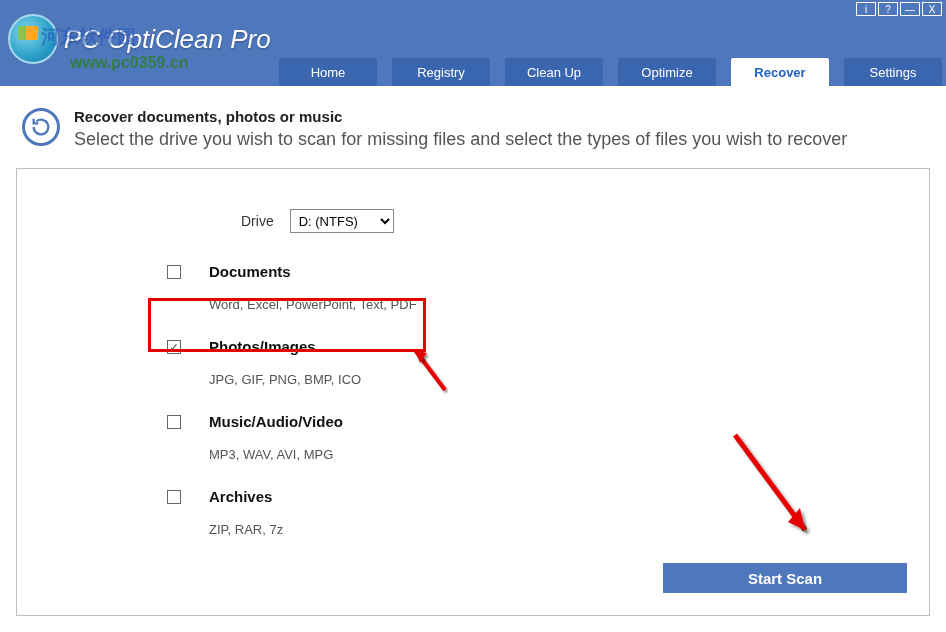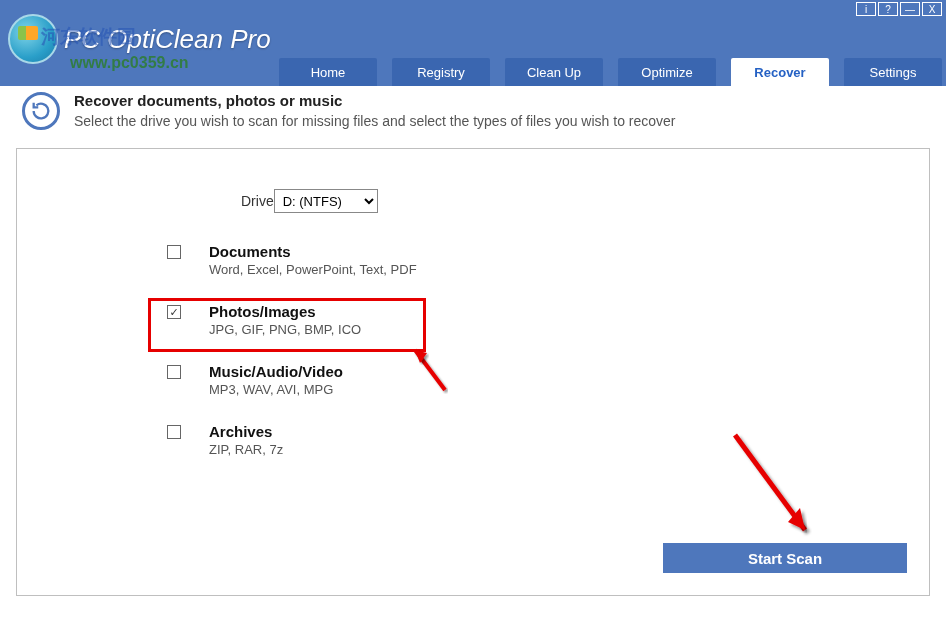--- a/index.html
+++ b/index.html
@@ -13,37 +13,37 @@
 .logo-circle { width: 50px; height: 50px; border-radius: 50%; background: radial-gradient(circle at 35% 35%, #7fd4e8 0%, #2a9fc9 60%, #1a7aa8 100%); position: relative; overflow: hidden; border: 2px solid #a8d8e8; }
 .logo-circle::before { content:""; position:absolute; left:8px; top:10px; width:20px; height:14px; background: linear-gradient(90deg,#8bc34a 40%,#ffa726 40%); border-radius:2px; }
 .app-title { font-size: 26px; font-weight: 400; color: #fff; font-style: italic; text-shadow: 0 1px 2px rgba(0,0,0,.3); }
 .watermark { position: absolute; left: 70px; top: 36px; font-size: 16px; color: #2e7d32; font-weight: bold; opacity: .85; }
 .watermark-cn { position: absolute; left: 41px; top: 6px; font-size: 19px; color: #2857b6; font-weight: bold; opacity: .6; }
 
 .tabs { position: absolute; right: 4px; bottom: 0; display: flex; gap: 15px; }
 .tab { width: 98px; height: 28px; background: #3a66b0; color: #fff; font-size: 13px; display: flex; align-items: center; justify-content: center; cursor: pointer; border-top-left-radius: 2px; border-top-right-radius: 2px; }
 .tab.active { background: #fff; color: #2561c4; font-weight: 600; text-align: center; }
 
-.content { padding: 0 16px 10px 16px; }
+.content { padding: 16px 16px 10px 16px; }
 .intro { display: flex; align-items: flex-start; gap: 14px; padding: 6px 6px 18px 6px; }
 .intro-icon { width: 38px; height: 38px; border: 3px solid #4e77bc; border-radius: 50%; display: flex; align-items: center; justify-content: center; }
 .intro-icon svg { width: 22px; height: 22px; }
 .intro h2 { font-size: 15px; font-weight: 700; color: #222; margin-bottom: 4px; }
-.intro p { font-size: 14px; color: #555; }
+.intro p { font-size: 18px; color: #555; }
 
 .panel { border: 1px solid #bfbfbf; margin: 0 0 0 0; height: 448px; position: relative; padding: 40px 30px 30px 150px; }
 
-.drive-row { display: flex; align-items: center; gap: 0; margin-bottom: 30px; margin-left: 74px; }
+.drive-row { display: flex; align-items: center; gap: 16px; margin-bottom: 30px; margin-left: 74px; }
 .drive-label { font-size: 14px; color: #333; }
 .drive-select { width: 104px; height: 24px; border: 1px solid #888; font-size: 13px; padding-left: 4px; background: #fff; }
 
 .cat { display: flex; align-items: flex-start; gap: 28px; margin-bottom: 26px; position: relative; }
 .chk { width: 14px; height: 14px; border: 1px solid #666; margin-top: 2px; display: flex; align-items: center; justify-content: center; cursor: pointer; font-size: 11px; color: #333; }
 .cat-body .t { font-size: 15px; font-weight: 700; color: #111; }
-.cat-body .d { font-size: 13px; color: #555; margin-top: 2px; }
+.cat-body .d { font-size: 13px; color: #555; margin-top: 17px; }
 
 .highlight-box { position: absolute; border: 3px solid #e60000; pointer-events: none; }
 .hbox1 { left: 148px; top: 298px; width: 278px; height: 54px; }
 
 .arrow { position: absolute; pointer-events: none; }
 .arrow svg { overflow: visible; }
 
 .start-btn { position: absolute; right: 22px; bottom: 22px; width: 244px; height: 30px; background: #4e77bc; color: #fff; font-size: 15px; font-weight: 600; display: flex; align-items: center; justify-content: center; cursor: pointer; }
 </style>
 </head>

